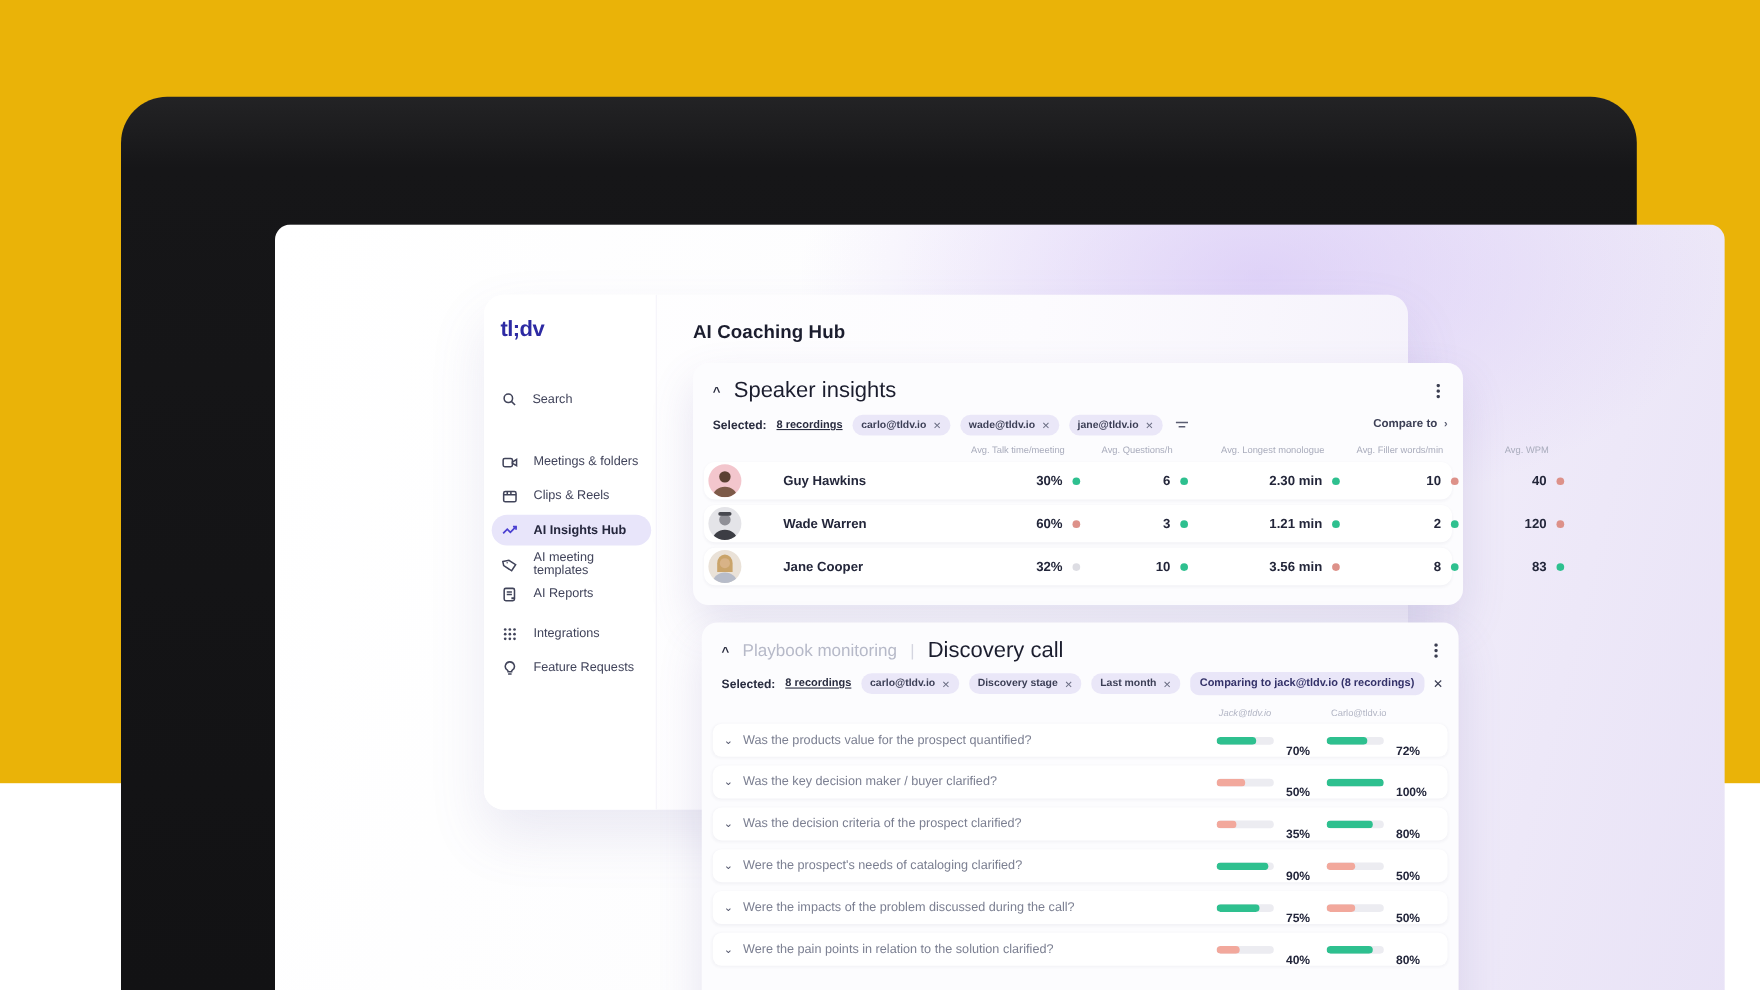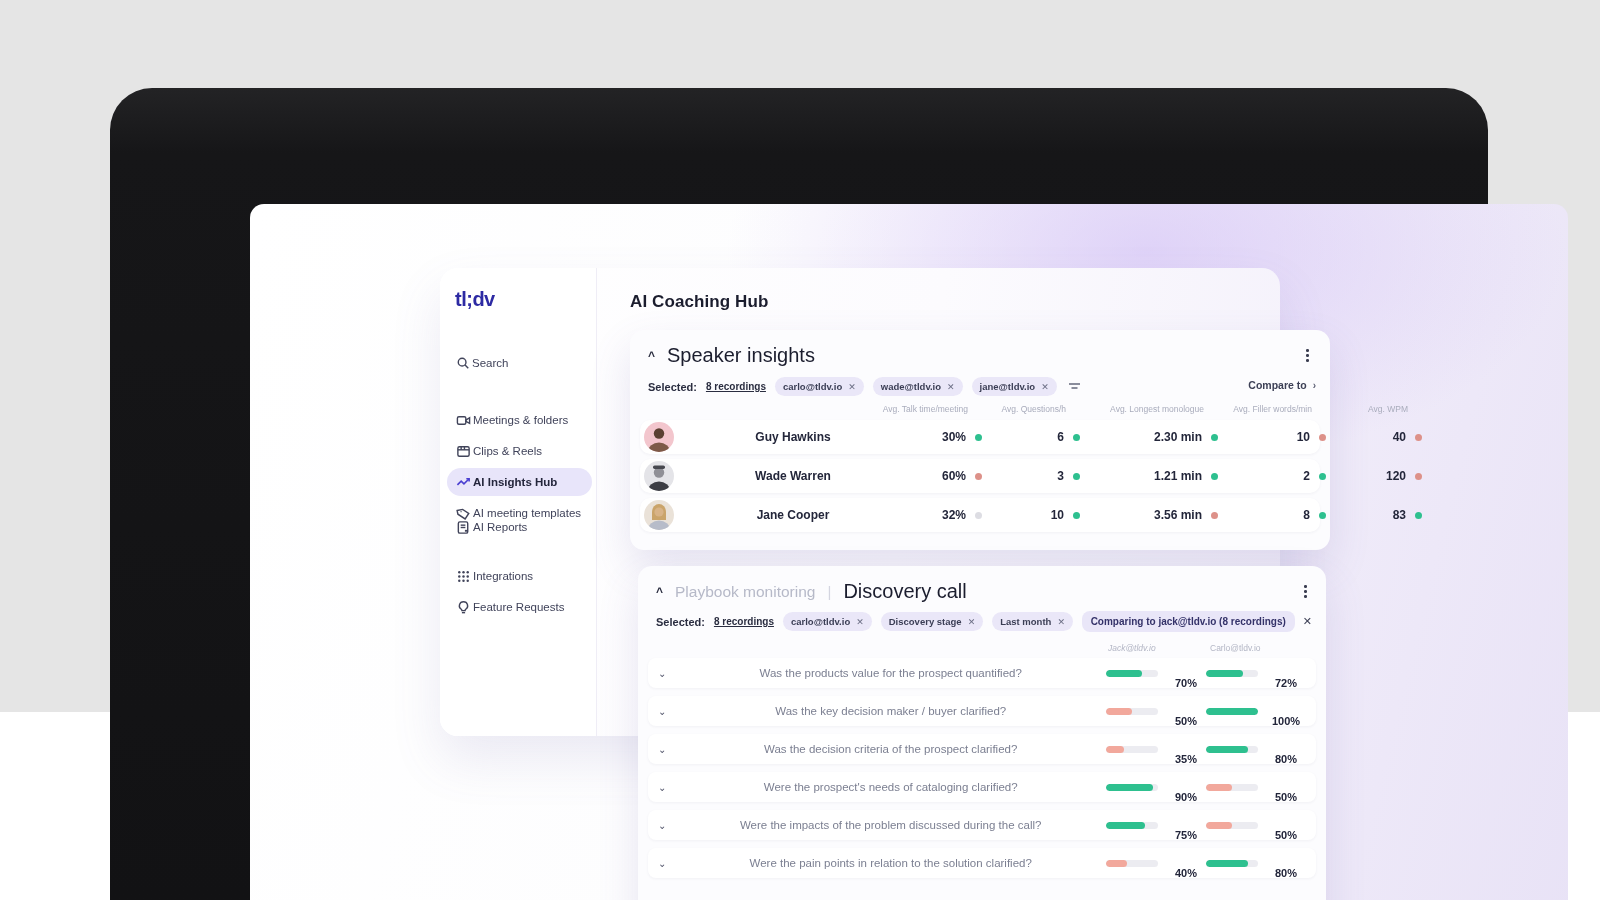--- a/index.html
+++ b/index.html
@@ -1,17 +1,17 @@
 <!DOCTYPE html>
 <html><head>
 <meta charset="utf-8">
 <style>
   * { margin:0; padding:0; box-sizing:border-box; }
   html,body { width:1600px; height:900px; overflow:hidden; font-family:"Liberation Sans", sans-serif; }
-  .stage { position:relative; width:1600px; height:712px; background:#e5e5e5;text-align:center; }
+  .stage { position:relative; width:1600px; height:712px; background:#eab308; }
 
   
   .laptop { position:absolute; left:110px; top:88px; width:1378px; height:812px;
     background:linear-gradient(180deg,#232325 0%,#161618 8%,#121214 100%);
     border-radius:42px 42px 0 0; }
   .screen { position:absolute; left:140px; top:116px; width:1318px; height:784px;
     border-radius:14px 14px 0 0; overflow:hidden;
     background:
       radial-gradient(ellipse 700px 360px at 68% 6%, rgba(205,185,245,.55) 0%, rgba(205,185,245,0) 60%),
       linear-gradient(104deg,#ffffff 0%,#fdfdfe 38%,#f2eefa 68%,#e8e2f6 100%);
@@ -22,21 +22,21 @@
     border-radius:18px;
     background:linear-gradient(100deg,#ffffff 0%,#fcfbfe 55%,#f4f1fb 100%);
     box-shadow:0 24px 50px rgba(110,100,170,.13); }
 
   
   .sidebar { position:absolute; left:0; top:0; width:157px; height:100%;
     border-right:1px solid #efedf6; border-radius:18px 0 0 18px; background:#fff; }
   .logo { position:absolute; left:15px; top:20px; font-size:20px; font-weight:800;
     color:#2d2aa3; letter-spacing:-.5px; }
   .nav-item { position:absolute; left:7px; width:145px; height:28px; border-radius:14px;
-    display:flex; align-items:center; gap:2px; padding:0 9px; cursor:pointer;
+    display:flex; align-items:center; gap:14px; padding:0 9px; cursor:pointer;
     font-size:11.5px; color:#40435a; }
   .nav-item.active { background:#e8e5fa; color:#24263c; font-weight:700; }
   .nav-item svg { flex:0 0 auto; }
 
   
   .page-title { position:absolute; left:380px; top:88px; font-size:17px; font-weight:600;
     color:#1b1d2e; letter-spacing:.1px; }
 
   
   .panel { position:absolute; border-radius:14px; background:#fcfcfe;
@@ -151,21 +151,21 @@
           </div>
 
           <div class="nav-item" style="top:231px;">
             <svg class="ic" width="15" height="15" viewBox="0 0 16 16" fill="none" stroke="#41445a" stroke-width="1.5">
                 <path d="M2 3.5 L8 3.5 L13.5 9 L8.5 14 L2 7.5 Z" transform="rotate(-12 8 8)"></path>
                 <circle cx="5.4" cy="6" r="0.7" fill="#41445a" stroke="none"></circle>
               </svg>
             <span>AI meeting templates</span>
           </div>
 
-          <div class="nav-item" style="top:245px;">
+          <div class="nav-item" style="top:258px;">
             <svg class="ic" width="15" height="15" viewBox="0 0 16 16" fill="none" stroke="#41445a" stroke-width="1.5">
                 <rect x="2.5" y="2" width="10" height="12" rx="1.6"></rect>
                 <line x1="5" y1="5.5" x2="10" y2="5.5"></line>
                 <line x1="5" y1="8" x2="10" y2="8"></line>
                 <path d="M9.5 11.5 L12.5 11.5" stroke-width="2"></path>
               </svg>
             <span>AI Reports</span>
           </div>
 
           <div class="nav-item" style="top:294px;">

